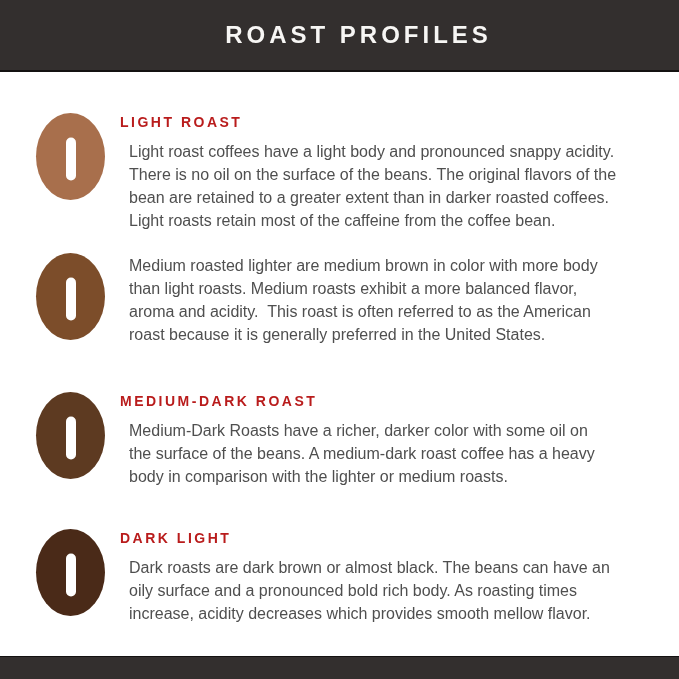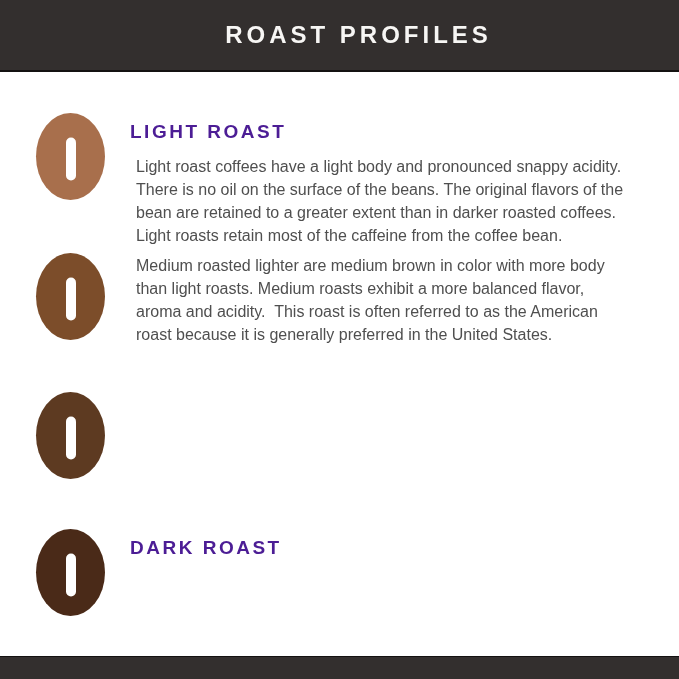--- a/index.html
+++ b/index.html
@@ -77,30 +77,30 @@
     background: #ffffff;
   }
 
   .content {
     position: absolute;
     left: 120px;
     right: 20px;
     top: 0;
   }
   .roast-title {
-    margin: 10px;
-    color: #4c1d95;
-    font-size: 19px;
+    margin: 0;
+    color: #b91c1c;
+    font-size: 14px;
     line-height: 26px;
     font-weight: bold;
     letter-spacing: 2.5px;
     white-space: nowrap;
   }
   .roast-desc {
-    margin: 5px 0 0 16px;
+    margin: 5px 0 0 9px;
     color: #4f4f4f;
     font-size: 16px;
     line-height: 23px;
     white-space: pre;
   }
 </style>
 </head>
 <body>
 
 <div id="page">
@@ -132,27 +132,34 @@
 aroma and acidity.  This roast is often referred to as the American
 roast because it is generally preferred in the United States.</p>
     </div>
   </section>
 
   <section class="roast-section s3">
     <div class="bean" style="background: rgb(93, 58, 33);">
       <span class="bean-slit"></span>
     </div>
     <div class="content">
+      <h2 class="roast-title">MEDIUM-DARK ROAST</h2>
+      <p class="roast-desc">Medium-Dark Roasts have a richer, darker color with some oil on
+the surface of the beans. A medium-dark roast coffee has a heavy
+body in comparison with the lighter or medium roasts.</p>
     </div>
   </section>
 
   <section class="roast-section s4">
     <div class="bean" style="background: rgb(74, 42, 24);">
       <span class="bean-slit"></span>
     </div>
     <div class="content">
-      <h2 class="roast-title">DARK ROAST</h2>
+      <h2 class="roast-title">DARK LIGHT</h2>
+      <p class="roast-desc">Dark roasts are dark brown or almost black. The beans can have an
+oily surface and a pronounced bold rich body. As roasting times
+increase, acidity decreases which provides smooth mellow flavor.</p>
     </div>
   </section>
 
   <footer id="footer-bar" class="bar" style="background: rgb(51, 47, 46);"></footer>
 
 </div>
 
 </body></html>

